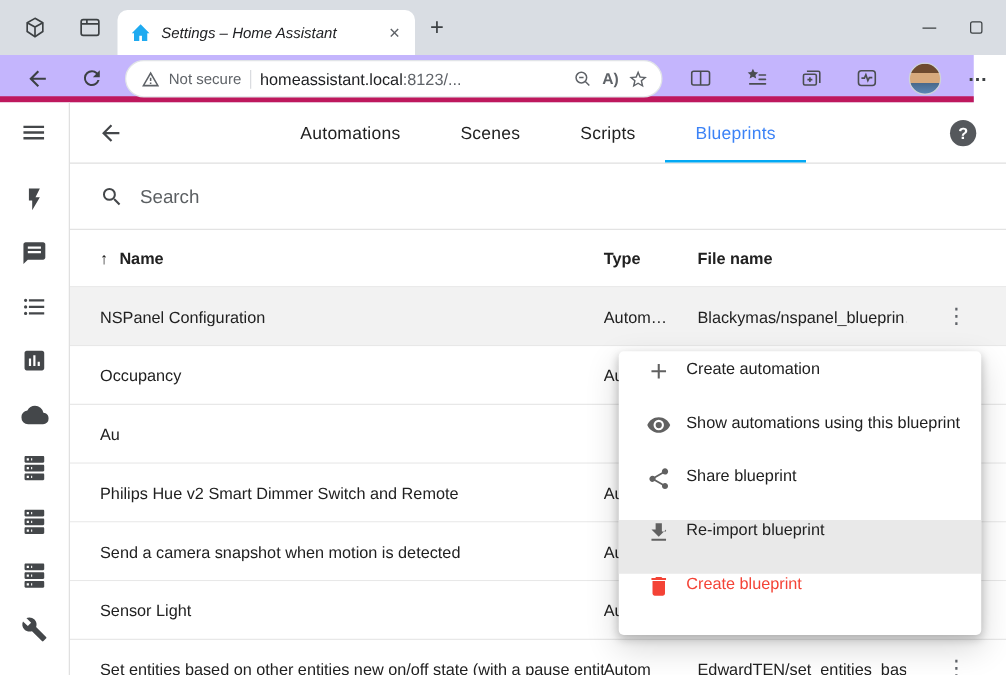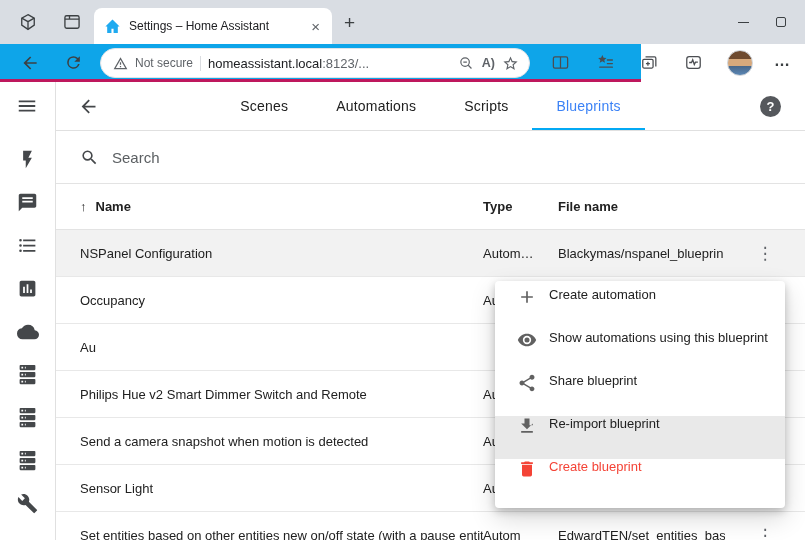--- a/index.html
+++ b/index.html
@@ -6,30 +6,30 @@
   html,body { width:805px; height:540px; overflow:hidden; }
   body { font-family:"Liberation Sans","DejaVu Sans",sans-serif; background:#fff; position:relative; }
   svg { display:block; }
 
   
   .titlebar { position:absolute; top:0; left:0; width:805px; height:44px; background:#d9dde3; }
   .tb-icon { position:absolute; top:12px; cursor:pointer; }
   .tb-icon.ws { left:18px; }
   .tb-icon.tabico { left:62px; }
   .tab { position:absolute; left:94px; top:8px; width:238px; height:36px; background:#fff; border-radius:8px 8px 0 0; display:flex; align-items:center; padding:0 10px; gap:8px; }
-  .tab-title { flex:1; font-size:12px; color:#202124; white-space:nowrap; overflow:hidden; text-overflow:ellipsis; }
+  .tab-title { flex:1; font-size:12px; color:#202124; white-space:nowrap; overflow:hidden; text-overflow:ellipsis;font-style:italic; }
   .tab-close { font-size:15px; color:#5f6368; cursor:pointer; line-height:1; padding:0 2px; }
   .newtab { position:absolute; left:344px; top:13px; font-size:19px; color:#3c4043; cursor:pointer; line-height:1; }
   .win-btn { position:absolute; top:10px; width:28px; height:24px; display:flex; align-items:center; justify-content:center; cursor:pointer; }
   .win-min { right:48px; }
   .win-min span { width:11px; border-top:1.4px solid #3c4043; display:block; }
   .win-max { right:10px; }
   .win-max span { width:10px; height:10px; border:1.4px solid #3c4043; border-radius:2px; display:block; }
 
-  .toolbar { position:absolute; top:44px; left:0; width:641px; height:38px; background:#0ea5e9; border-bottom:3px solid #be185d; }
+  .toolbar { position:absolute; top:44px; left:0; width:779px; height:38px; background:#c4b5fd; border-bottom:5px solid #be185d; }
   .nav-ico { position:absolute; top:9px; cursor:pointer; }
   .back-b { left:20px; } .refresh-b { left:64px; }
   .omnibox { position:absolute; left:100px; top:4px; width:430px; height:30px; background:#fff; border:1px solid #e1e4e8; border-radius:15px; display:flex; align-items:center; padding:0 10px 0 12px; gap:7px; cursor:text; }
   .sec-label { font-size:12px; color:#5f6368; white-space:nowrap; }
   .omni-sep { width:1px; height:15px; background:#dadce0; }
   .url { font-size:13px; color:#202124; white-space:nowrap; overflow:hidden; }
   .url .rest { color:#5f6368; }
   .omni-spacer { flex:1; }
   .omni-ico { cursor:pointer; flex:none; }
   .read-aloud { font-size:12.5px; color:#5f6368; font-weight:bold; cursor:pointer; }
@@ -238,22 +238,22 @@
     </div>
   </div>
 
   <div class="ha-header">
     <span class="ha-back">
       <svg width="21" height="21" viewBox="0 0 24 24" fill="#44474a">
           <path d="M20 11v2H8l5.5 5.5-1.42 1.42L4.16 12l7.92-7.92L13.5 5.5 8 11h12z"></path>
         </svg>
     </span>
     <div class="ha-tabs">
+      <div class="ha-tab">Automations</div>
       <div class="ha-tab">Scenes</div>
-      <div class="ha-tab">Automations</div>
       <div class="ha-tab">Scripts</div>
       <div class="ha-tab active">Blueprints</div>
     </div>
     <div class="help-btn">?</div>
   </div>
 
   <div class="ha-search">
     <svg width="19" height="19" viewBox="0 0 24 24" fill="#44474a">
         <path d="M9.5 3a6.5 6.5 0 0 1 6.5 6.5c0 1.61-.59 3.09-1.56 4.23l.27.27h.79l5 5-1.5 1.5-5-5v-.79l-.27-.27A6.516 6.516 0 0 1 9.5 16 6.5 6.5 0 0 1 3 9.5 6.5 6.5 0 0 1 9.5 3m0 2C7 5 5 7 5 9.5S7 14 9.5 14 14 12 14 9.5 12 5 9.5 5z"></path>
       </svg>

